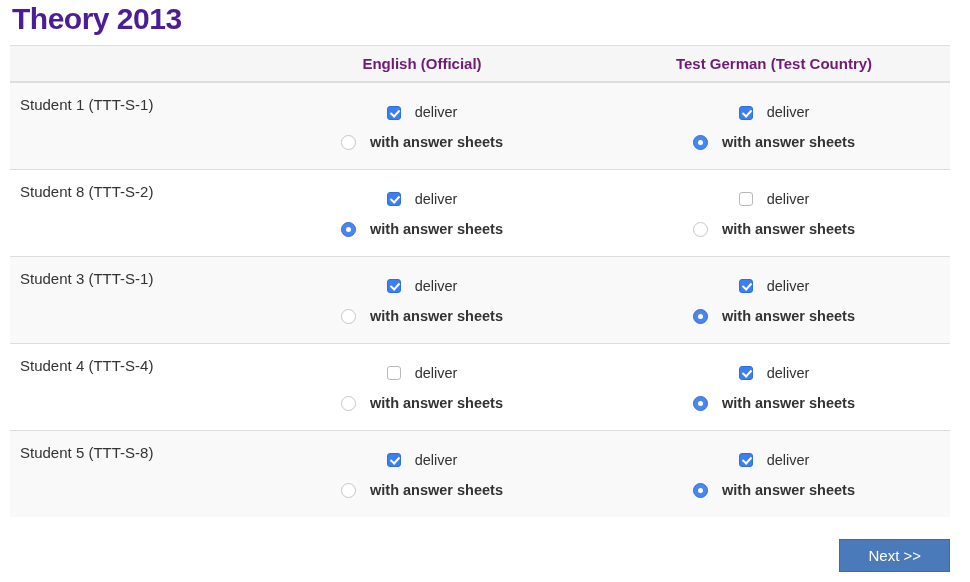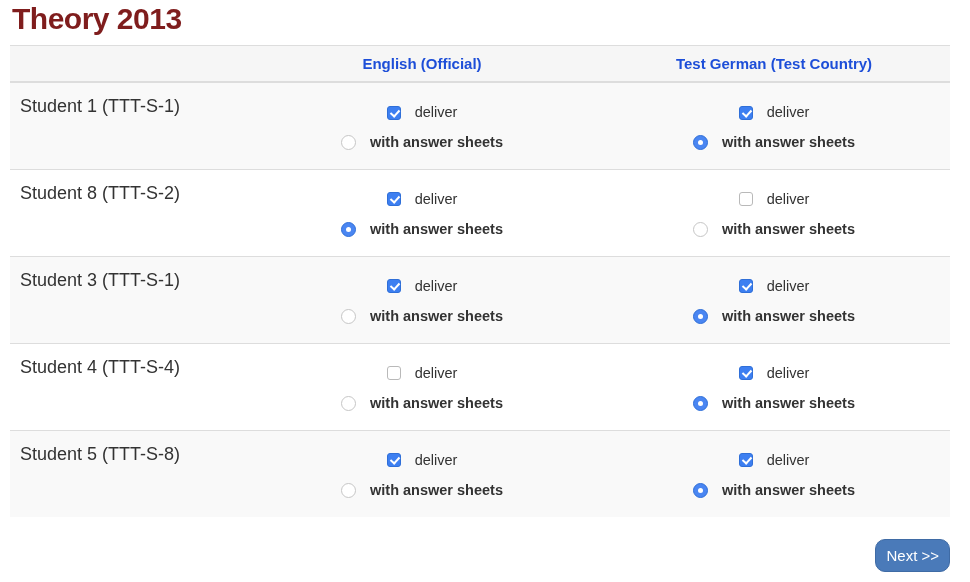--- a/index.html
+++ b/index.html
@@ -17,48 +17,48 @@
   html, body { margin: 0; padding: 0; }
   body {
     width: 970px; height: 582px; overflow: hidden;
     background: #ffffff;
     font-family: "Liberation Sans", "DejaVu Sans", sans-serif;
     color: var(--text);
   }
   .page { padding: 0 20px 0 10px; }
   h1.page-title {
     margin: 0; padding: 2px 0 0 2px;
-    font-size: 30px; font-weight: bold; color: #7f1d1d;
+    font-size: 30px; font-weight: bold; color: #4c1d95;
     letter-spacing: -0.5px;
   }
   table.delivery-table {
     width: 940px;
     border-collapse: collapse;
     margin-top: 9px;
     table-layout: fixed;
   }
   table.delivery-table col.c-student { width: 236px; }
   table.delivery-table col.c-lang { width: 352px; }
   thead th {
     background: var(--header-bg);
     border-top: 1px solid var(--border);
     border-bottom: 2px solid var(--border);
     font-size: 15px; font-weight: bold;
     text-align: center;
     padding: 9px 8px;
-    color: #1d4ed8;
+    color: #701a75;
   }
   tbody tr { height: 87px; }
   tbody tr { border-top: 1px solid var(--border); }
   tbody tr:nth-child(odd) { background: var(--stripe); }
   tbody tr:nth-child(even) { background: #ffffff; }
   td { vertical-align: top; }
   td.student-cell {
     padding: 13px 8px 0 10px;
-    font-size: 18px;
+    font-size: 15px;
     text-align: left;
   }
   td.delivery-cell { padding-top: 21px; text-align: center; }
   .ctl-line {
     display: flex; align-items: center; justify-content: center;
     gap: 14px; cursor: default;
     font-size: 14.5px; line-height: 17px;
   }
   .ctl-line + .ctl-line { margin-top: 13px; font-weight: bold; }
   
@@ -94,25 +94,25 @@
     border-radius: 50%; background: #ffffff;
   }
   .footer {
     width: 940px;
     margin-top: 22px;
     text-align: right;
   }
   .next-button {
     background: var(--accent);
     border: 1px solid var(--accent-border);
-    border-radius: 10px;
+    border-radius: 0;
     color: #ffffff;
     font-family: "Liberation Sans", "DejaVu Sans", sans-serif;
     font-size: 15px;
-    padding: 7px 10px;
+    padding: 7px 28px;
     cursor: pointer;
   }
 </style>
 </head>
 <body>
 
 <div class="page">
   <h1 class="page-title">Theory 2013</h1>
 
   <table class="delivery-table">

